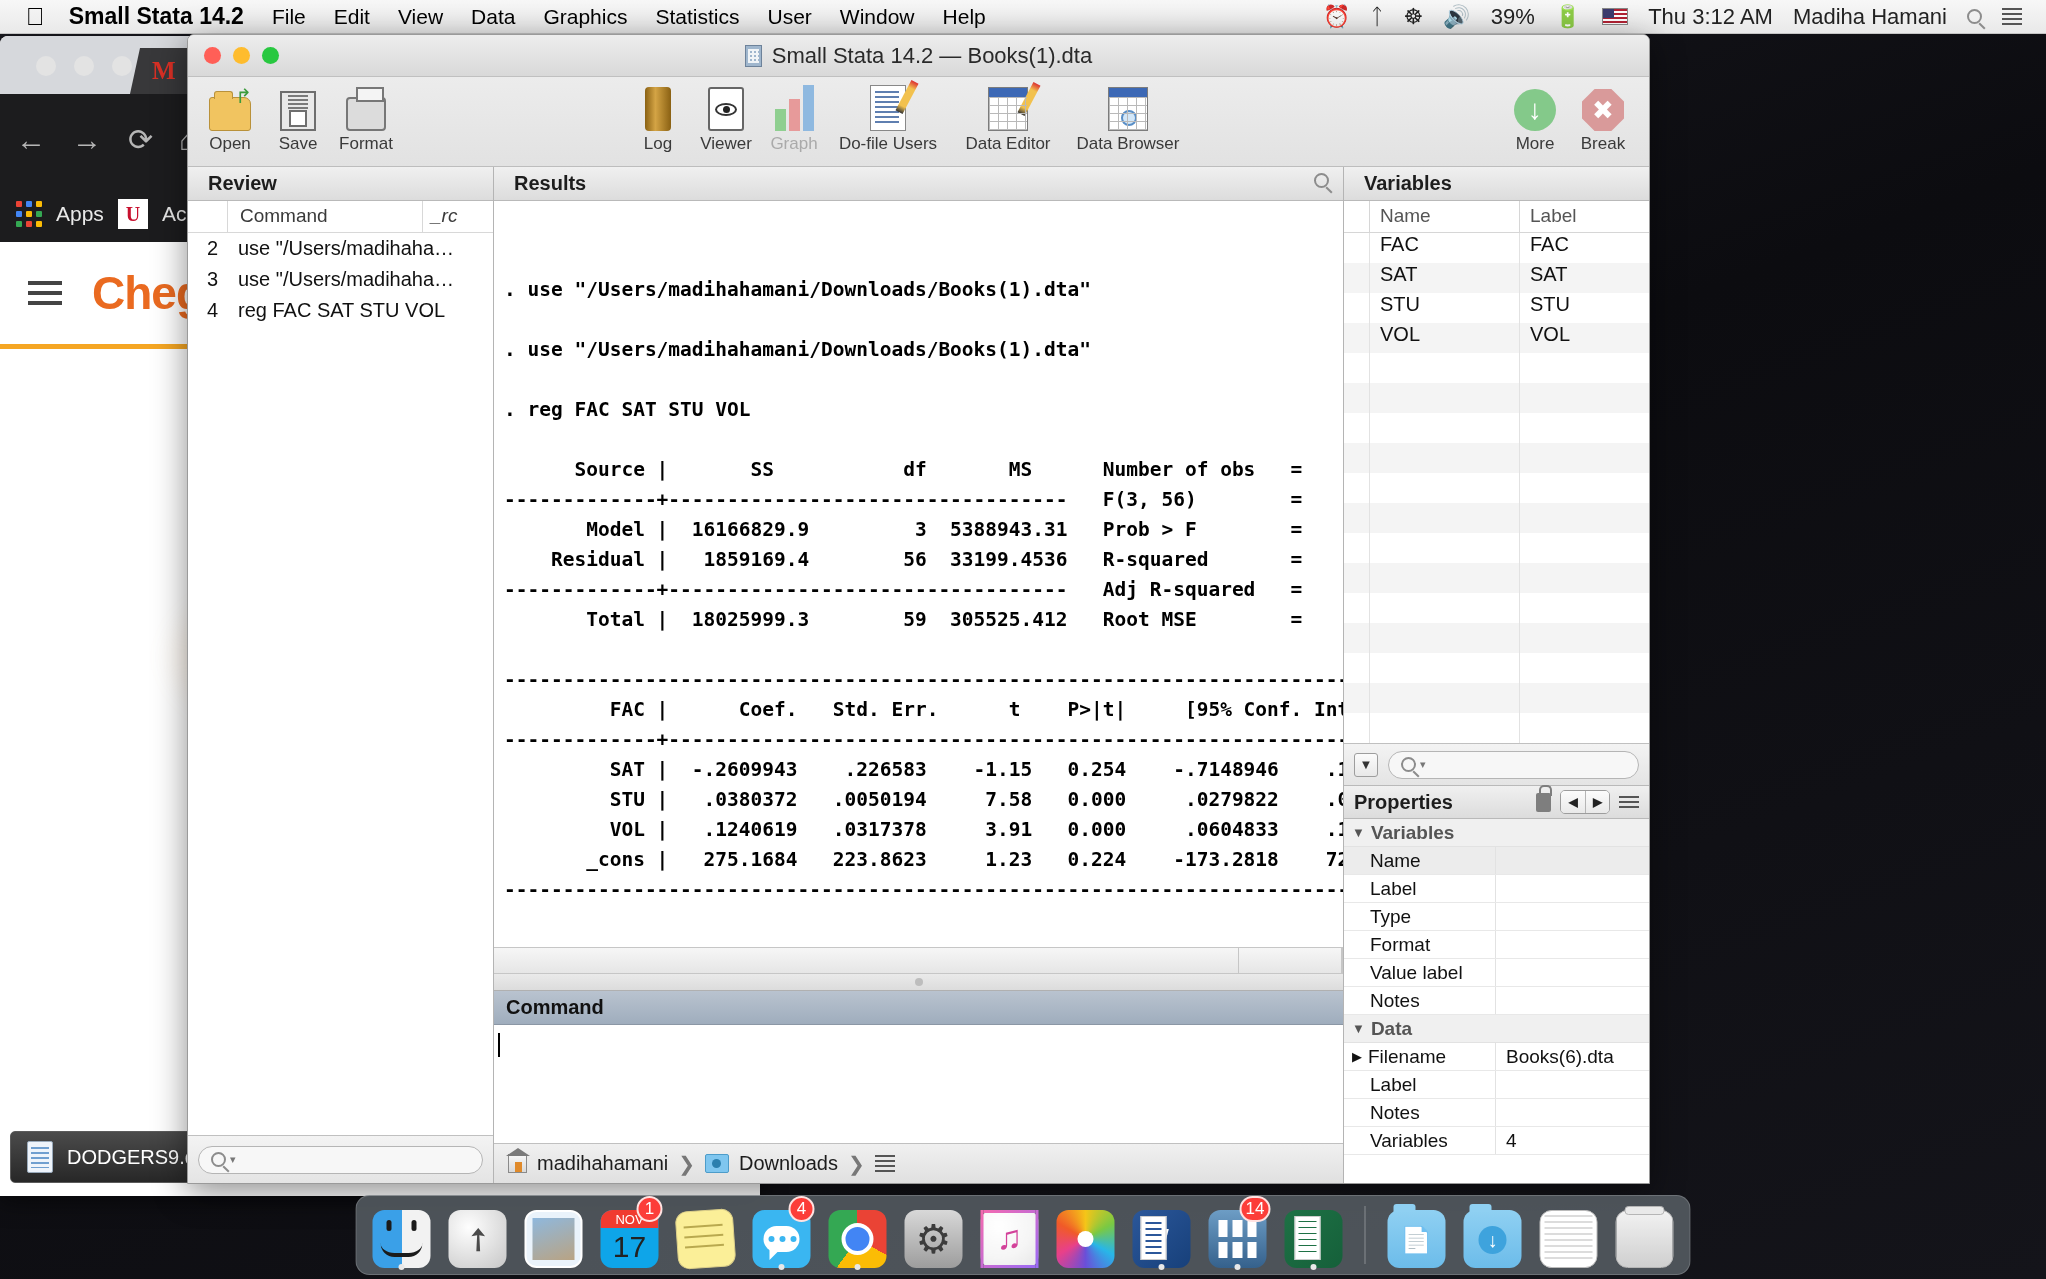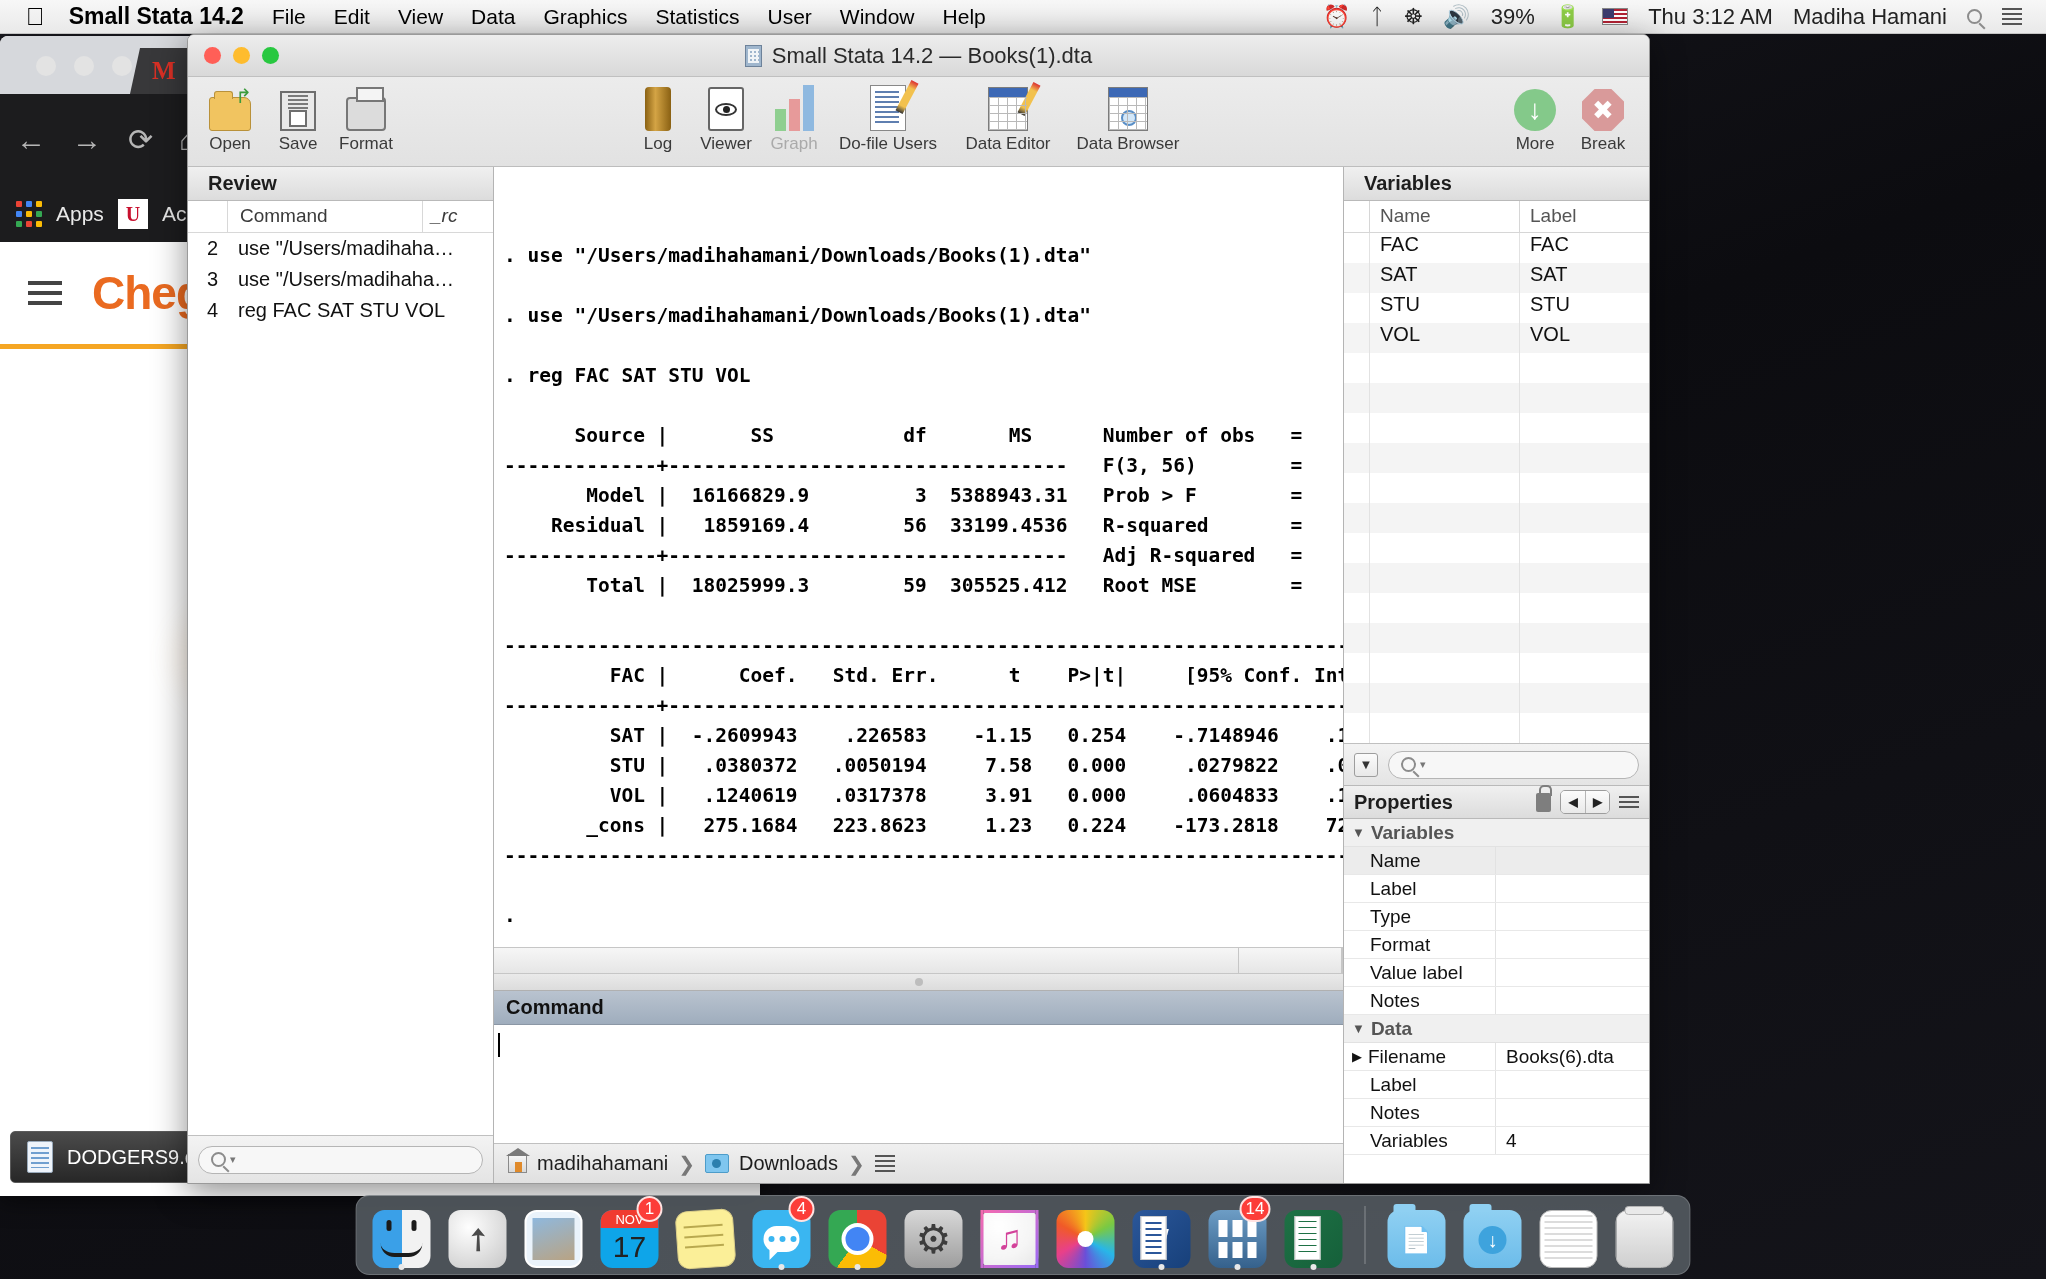--- a/index.html
+++ b/index.html
@@ -603,20 +603,24 @@
         </div>
         <div class="rev-search">
           <div class="pillsearch">
             <span class="mag"></span>
             <span class="caret">▾</span>
           </div>
         </div>
       </div>
 
       <div class="results">
+        <div class="pane-header res-head">
+          <span>Results</span>
+          <span class="mag mag-r"></span>
+        </div>
         <div class="res-body">
           <pre class="bold" style="padding-left:10px">. use "/Users/madihahamani/Downloads/Books(1).dta"
 
 . use "/Users/madihahamani/Downloads/Books(1).dta"
 
 . reg FAC SAT STU VOL
 
       Source |       SS           df       MS      Number of obs   =        60
 -------------+----------------------------------   F(3, 56)        =    162.32
        Model |  16166829.9         3  5388943.31   Prob &gt; F        =    0.0000

